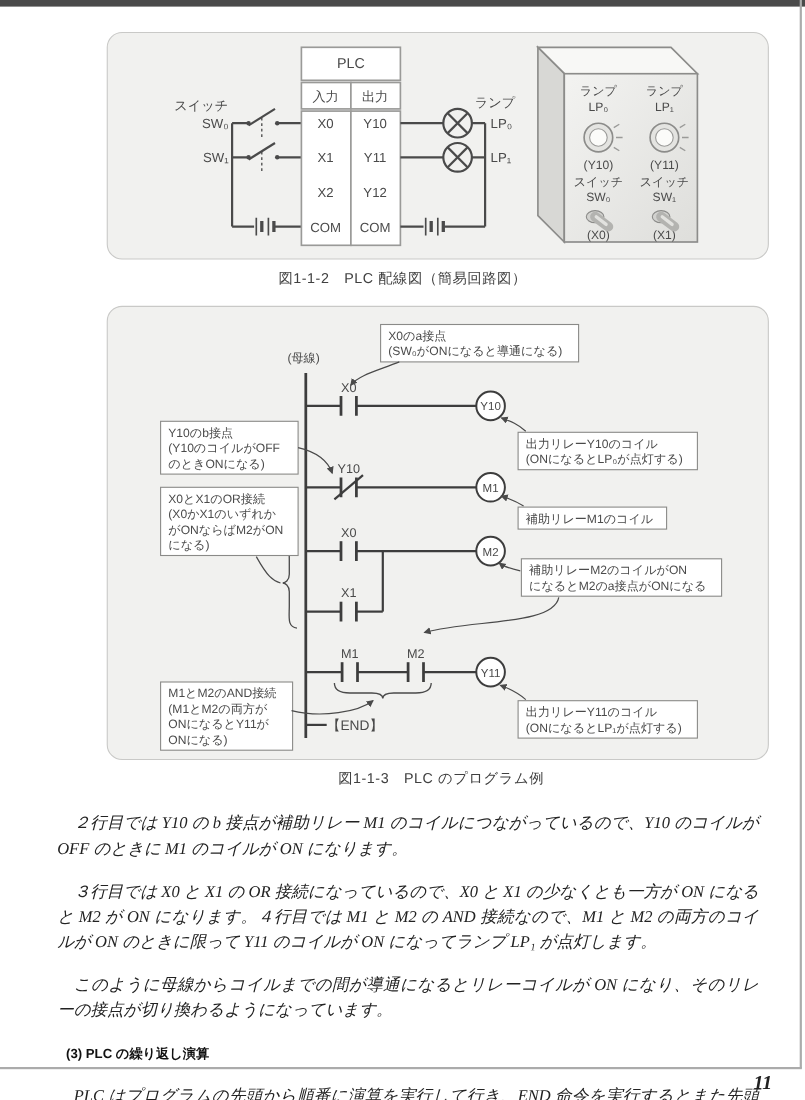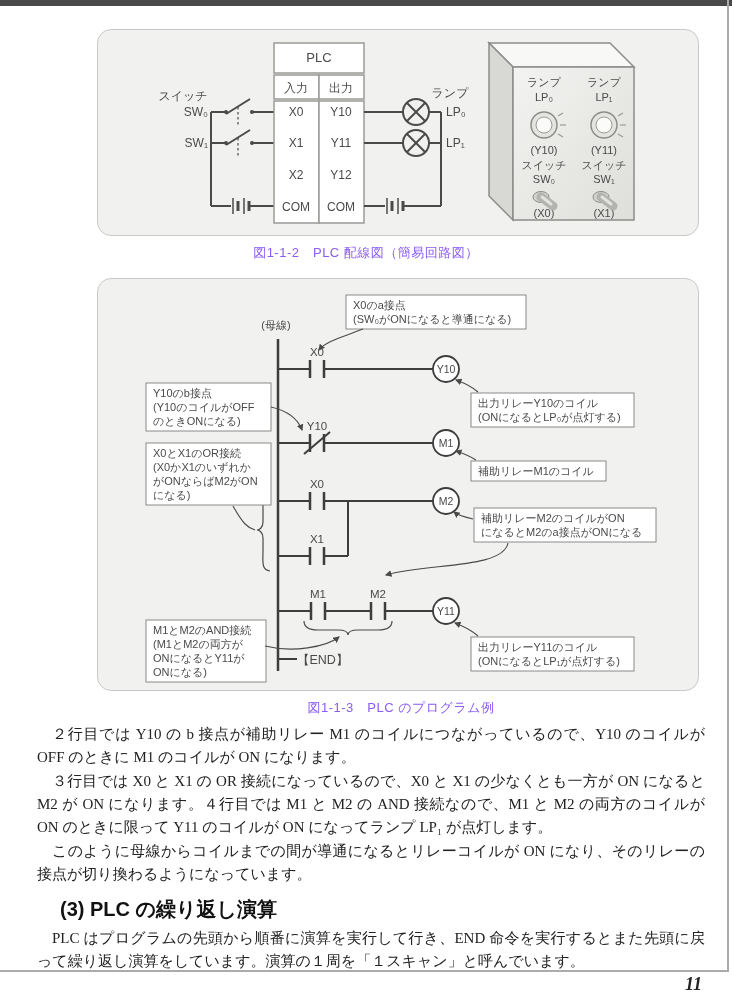--- a/index.html
+++ b/index.html
@@ -11,35 +11,35 @@
   .topbar{position:absolute;left:0;top:0;width:732px;height:6px;background:#4a4a4a;}
   .right-rule{position:absolute;left:727px;top:0;width:2px;height:971px;background:#ababab;}
   .bottom-rule{position:absolute;left:0;top:970px;width:729px;height:2px;background:#ababab;}
   .fig-panel{
     position:absolute;background:#f1f1ef;border:1.5px solid #c9c9c7;border-radius:14px;
   }
   .fig1{left:97px;top:29px;width:600px;height:205px;}
   .fig2{left:97px;top:278px;width:600px;height:411px;}
   .caption{
     position:absolute;left:0;width:732px;text-align:center;
-    font-size:13px;color:#8b5cf6;letter-spacing:0.5px;
+    font-size:13px;color:#404040;letter-spacing:0.5px;
   }
   .cap1{top:244px;}
   .cap2{top:699px;padding-left:35px;}
   svg{display:block;}
   svg text{font-family:"Liberation Sans","DejaVu Sans",sans-serif;fill:#4a4a4a;}
   .bodytext{
     position:absolute;left:36px;top:722px;width:670px;
     font-family:"Liberation Serif","DejaVu Serif",serif;
     font-size:15px;line-height:23px;color:#222;text-align:justify;
   }
-  .bodytext p{margin:1px;text-indent:1em;}
+  .bodytext p{margin:16px;text-indent:1em;font-style:italic;}
   .sec-heading{
     font-family:"Liberation Sans","DejaVu Sans",sans-serif;
-    font-weight:bold;font-size:20px;margin:12px 0 6px 24px;color:#111;
+    font-weight:bold;font-size:12px;margin:12px 0 6px 24px;color:#111;
   }
   .page-num{
     position:absolute;right:30px;top:974px;
     font-family:"Liberation Serif","DejaVu Serif",serif;
     font-style:italic;font-weight:bold;font-size:18px;color:#222;
   }
 </style>
 </head>
 <body>
 

